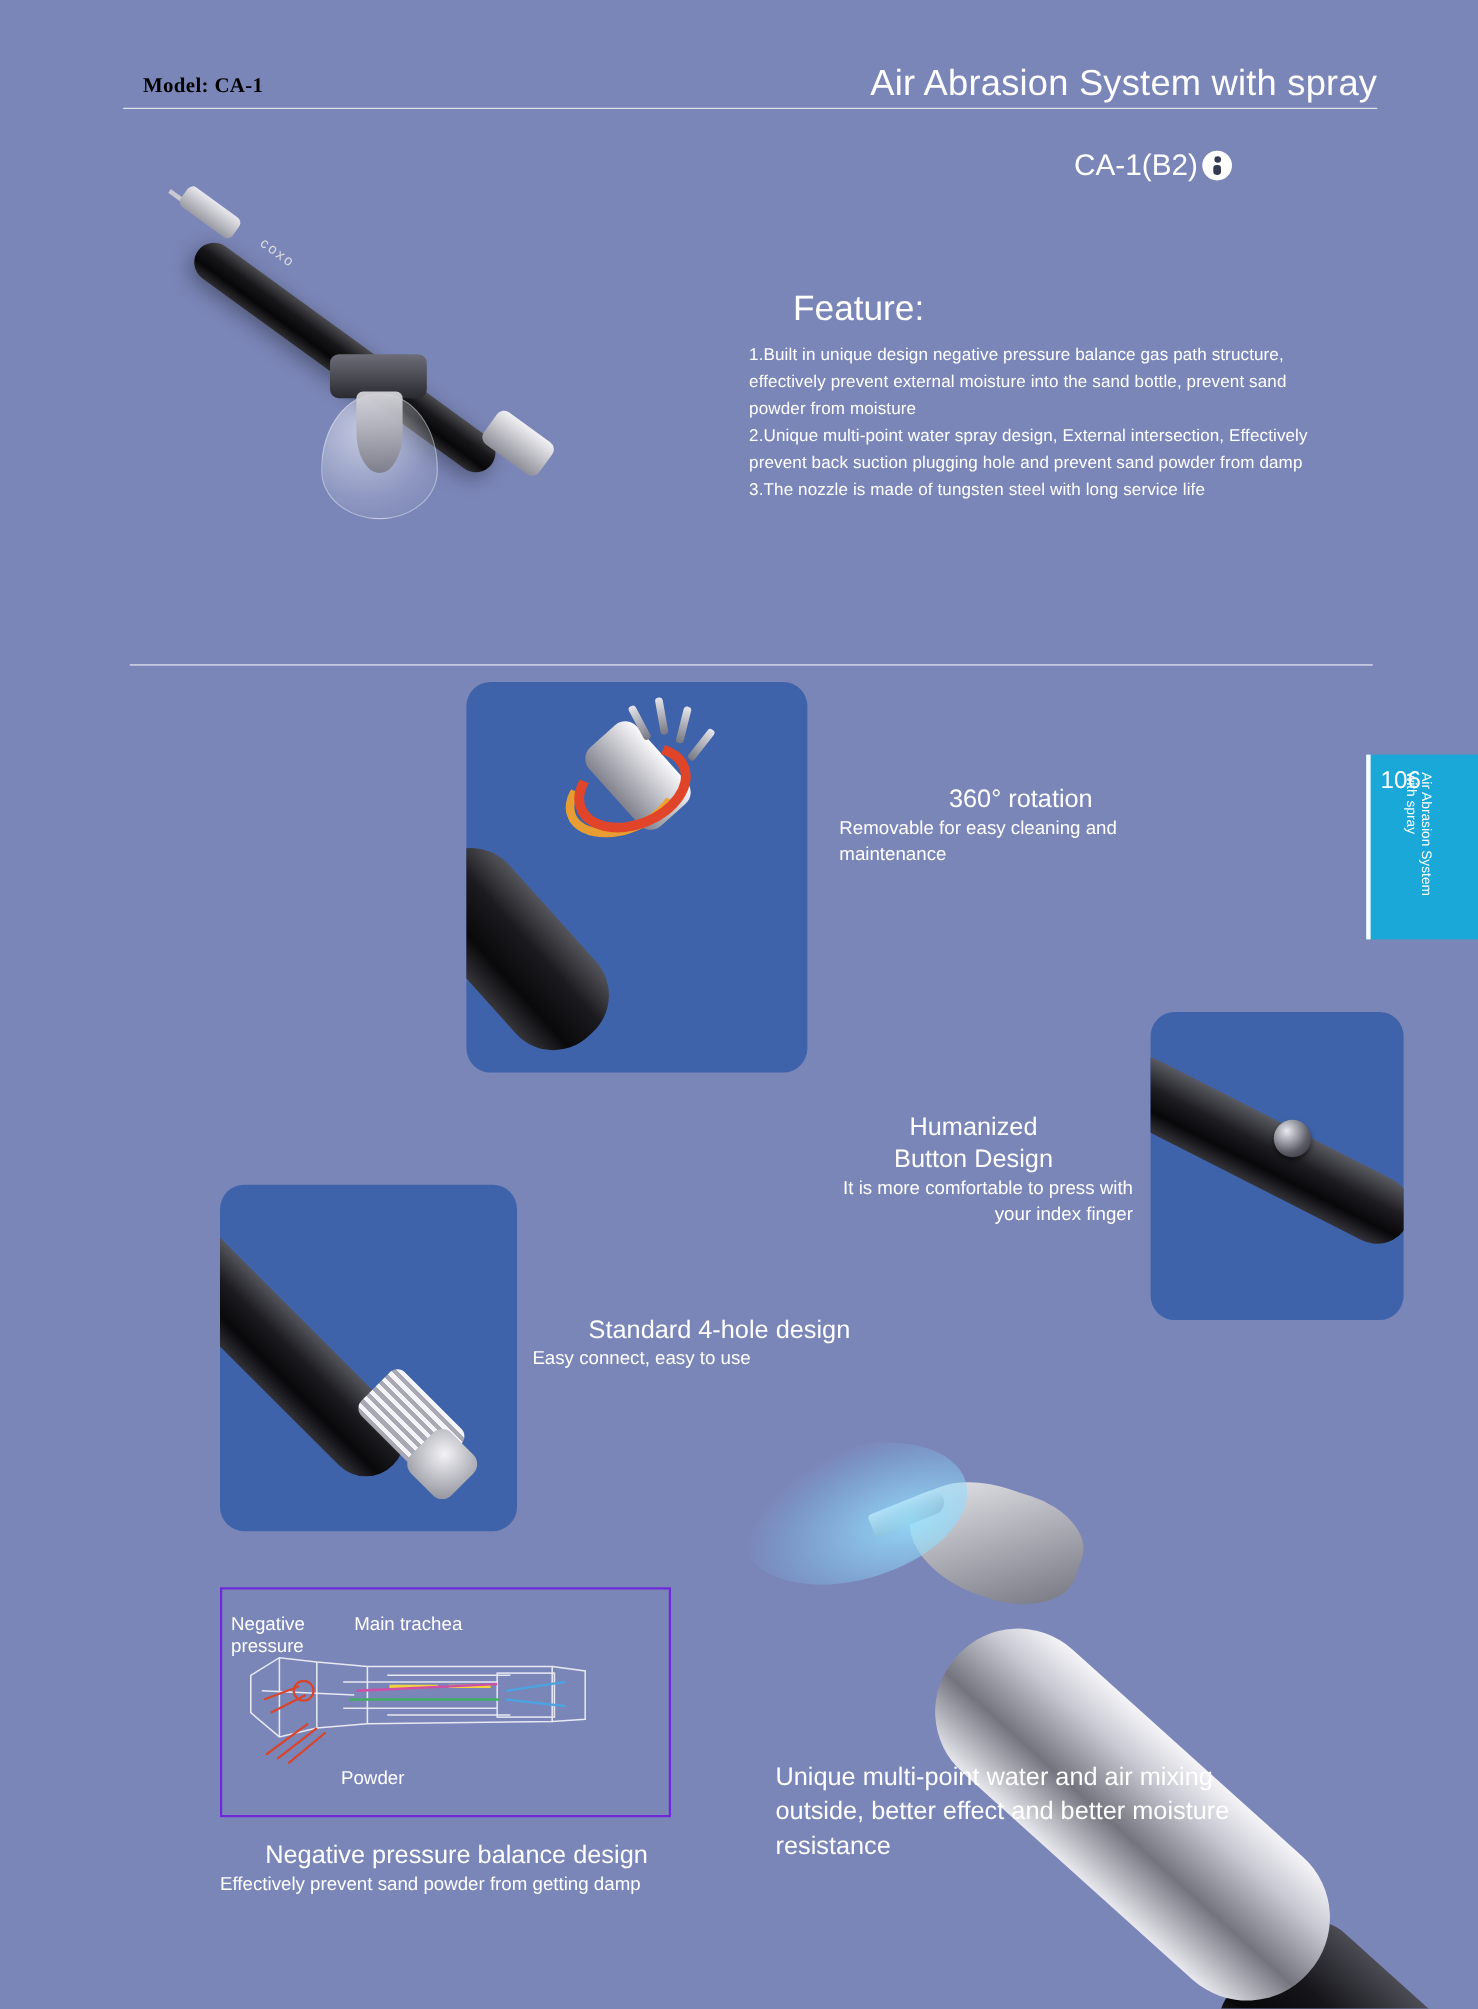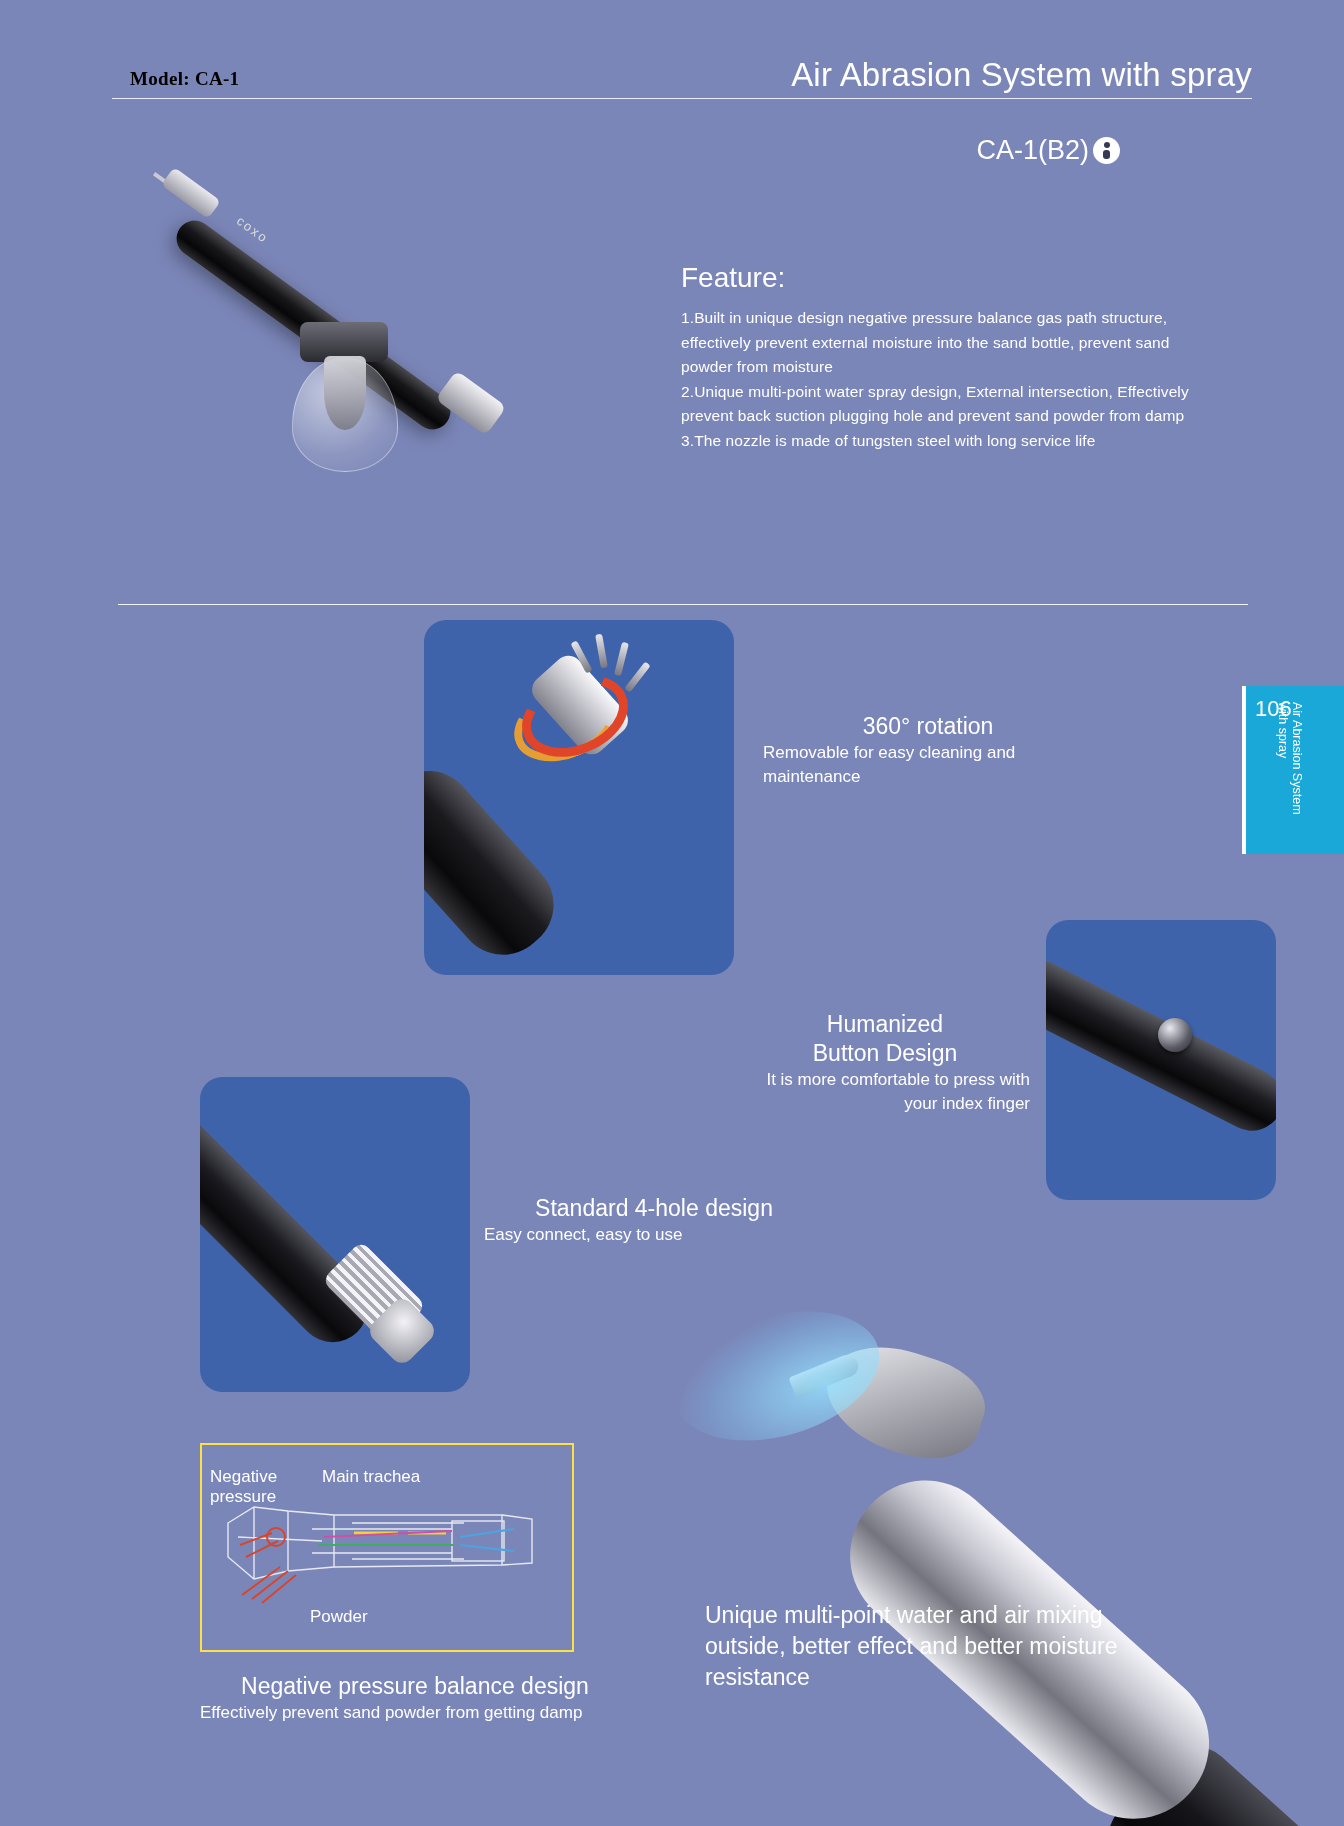--- a/index.html
+++ b/index.html
@@ -90,22 +90,23 @@
   .b2 i.h2 { width: 7px; height: 9px; left: 10px;   top: 13px; border-radius: 3px; }
 
   
   .feature-block {
     position: absolute;
     top: 262px;
     left: 681px;
     width: 520px;
   }
   .feature-title {
-    font-size: 28px;
+    font-size: 32px;
     margin-bottom: 12px;
+    margin-left: 40px;
   }
   .feature-list {
     font-size: 15.5px;
     line-height: 24.5px;
     letter-spacing: .1px;
   }
   .feature-list p { margin: 0 0 0 0; }
 
   .mid-rule {
     position: absolute;
@@ -373,22 +374,23 @@
     width: 430px;
   }
 
   
   .diagram {
     position: absolute;
     left: 200px;
     top: 1443px;
     width: 370px;
     height: 205px;
-    border: 2px solid #fde047;
+    border: 2px solid #6d28d9;
     background: transparent;
+    padding-left: 36px;
   }
   .diagram svg { position: absolute; left: 0; top: 0; }
   .dlabel {
     position: absolute;
     font-size: 17px;
     line-height: 20px;
     color: #ffffff;
   }
   .dlabel.neg  { left: 8px;  top: 22px; }
   .dlabel.main { left: 120px; top: 22px; }

